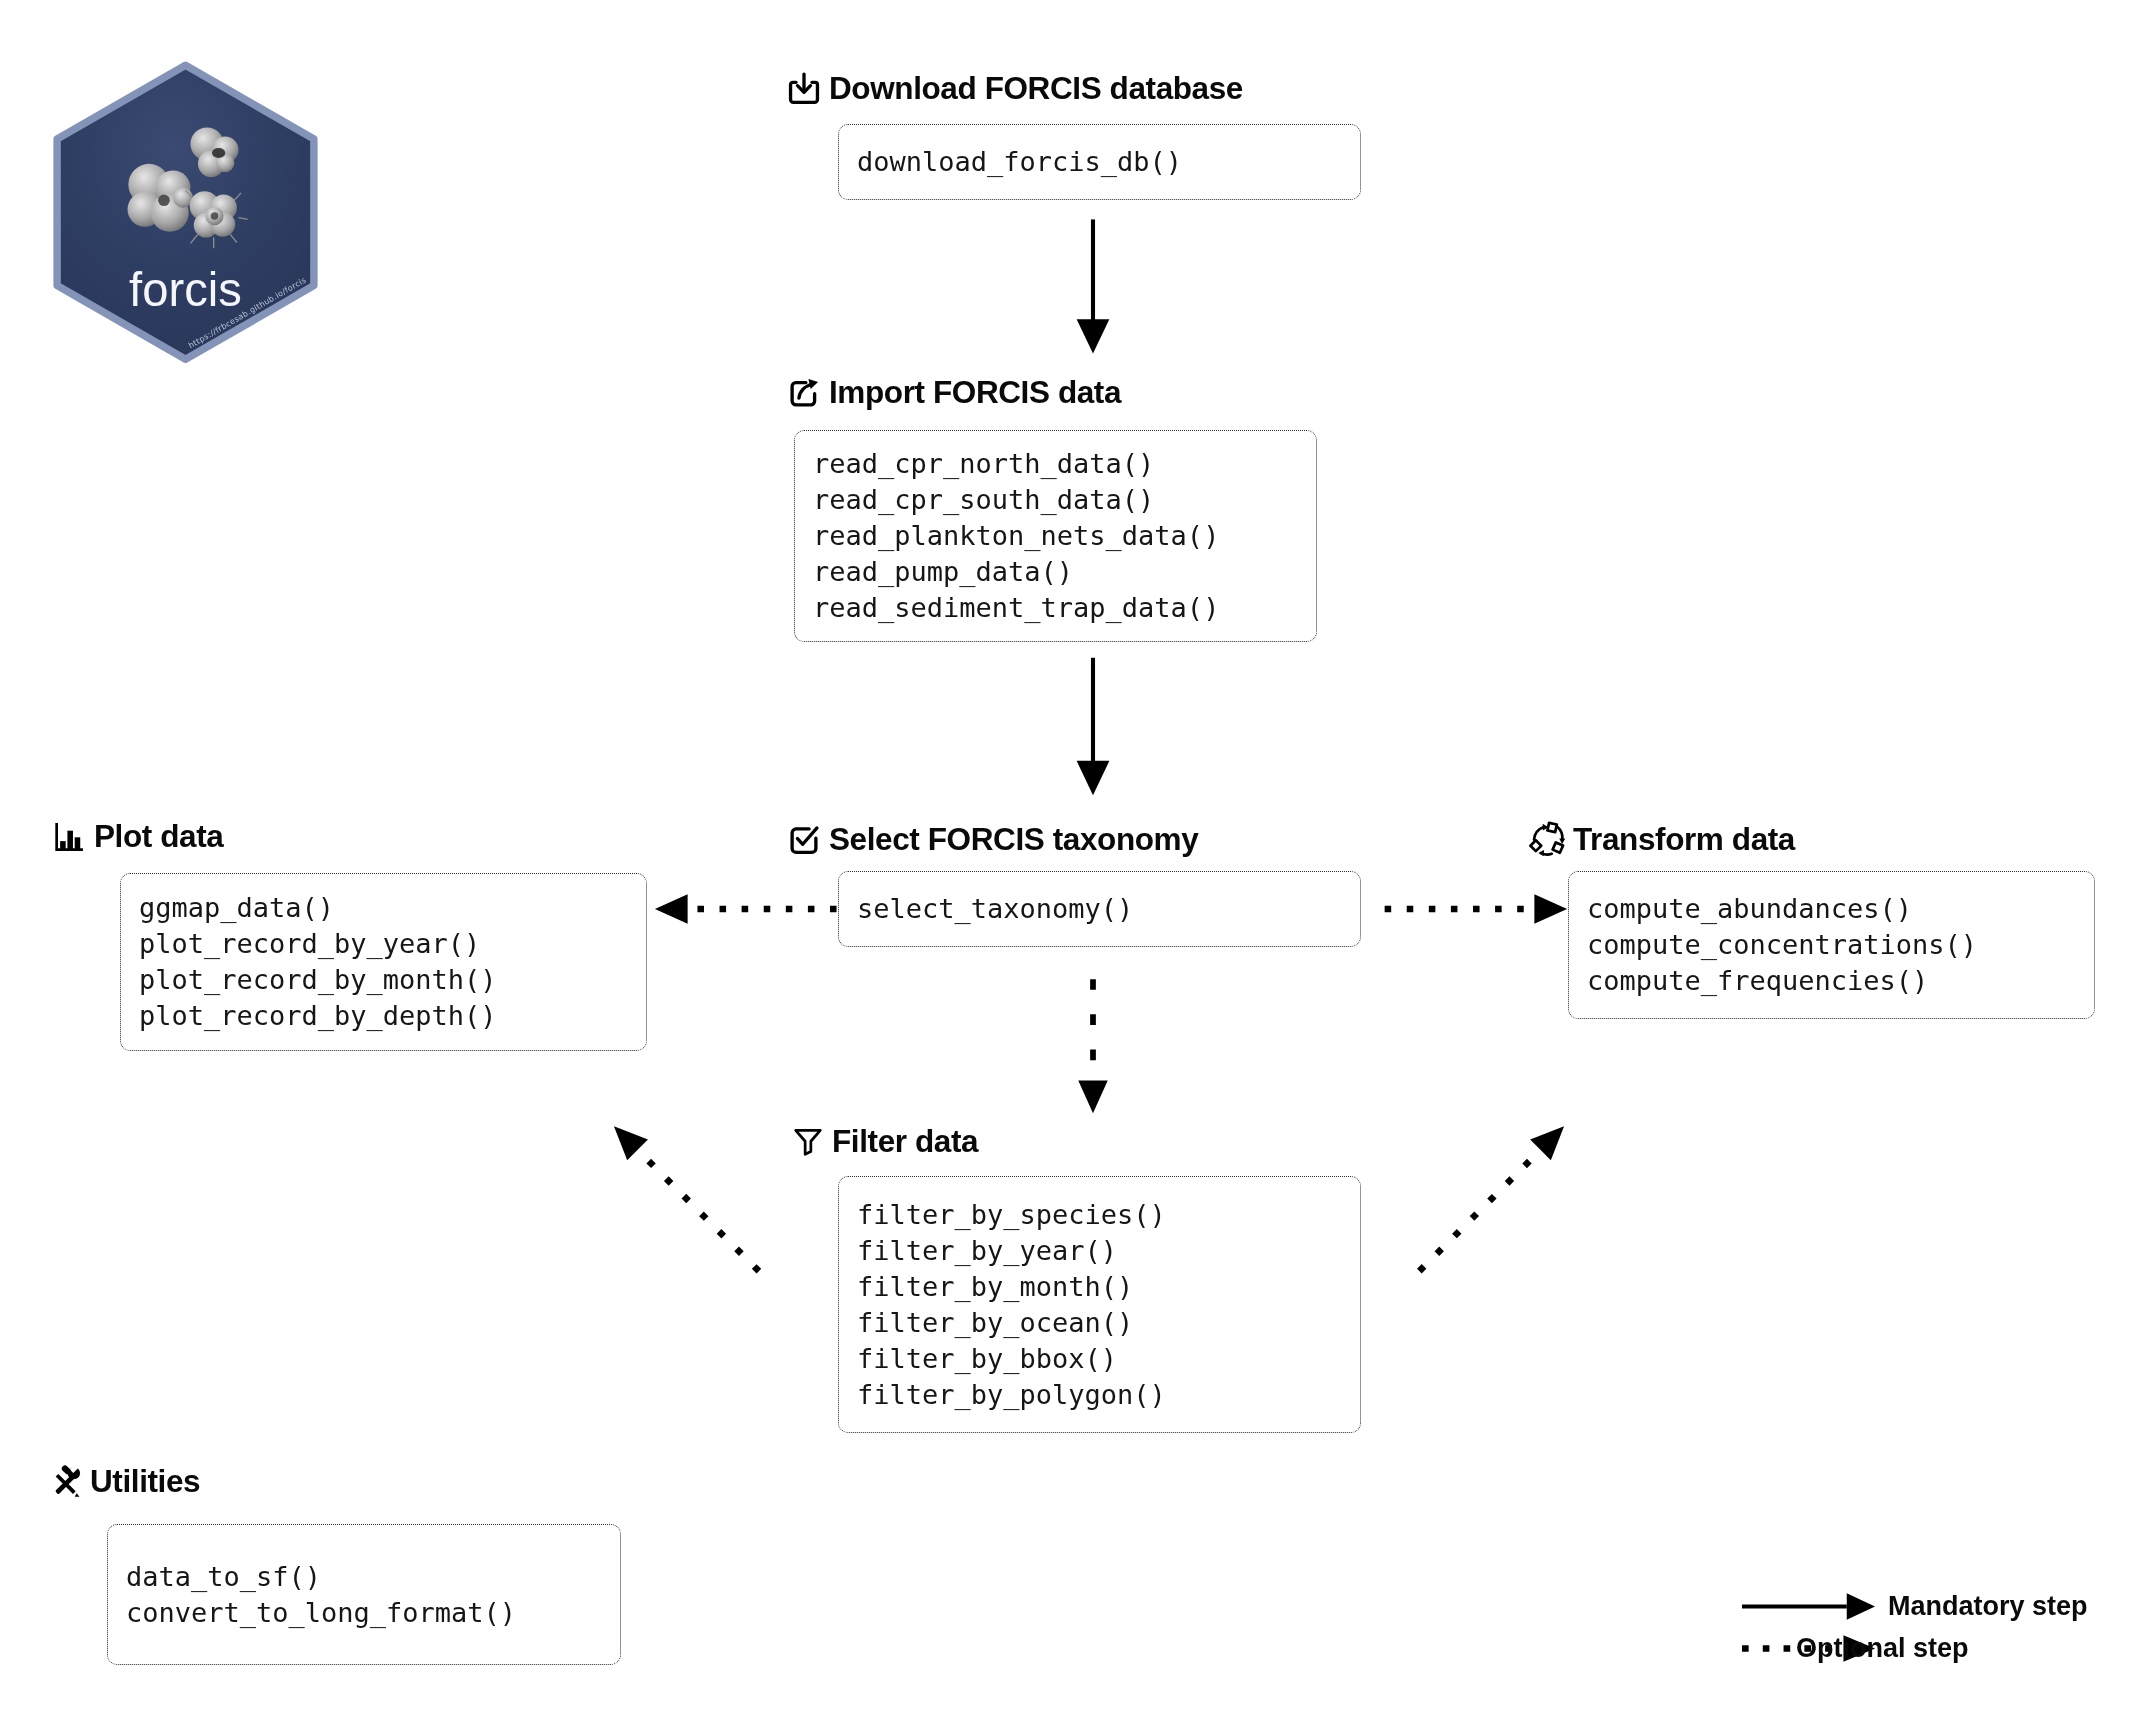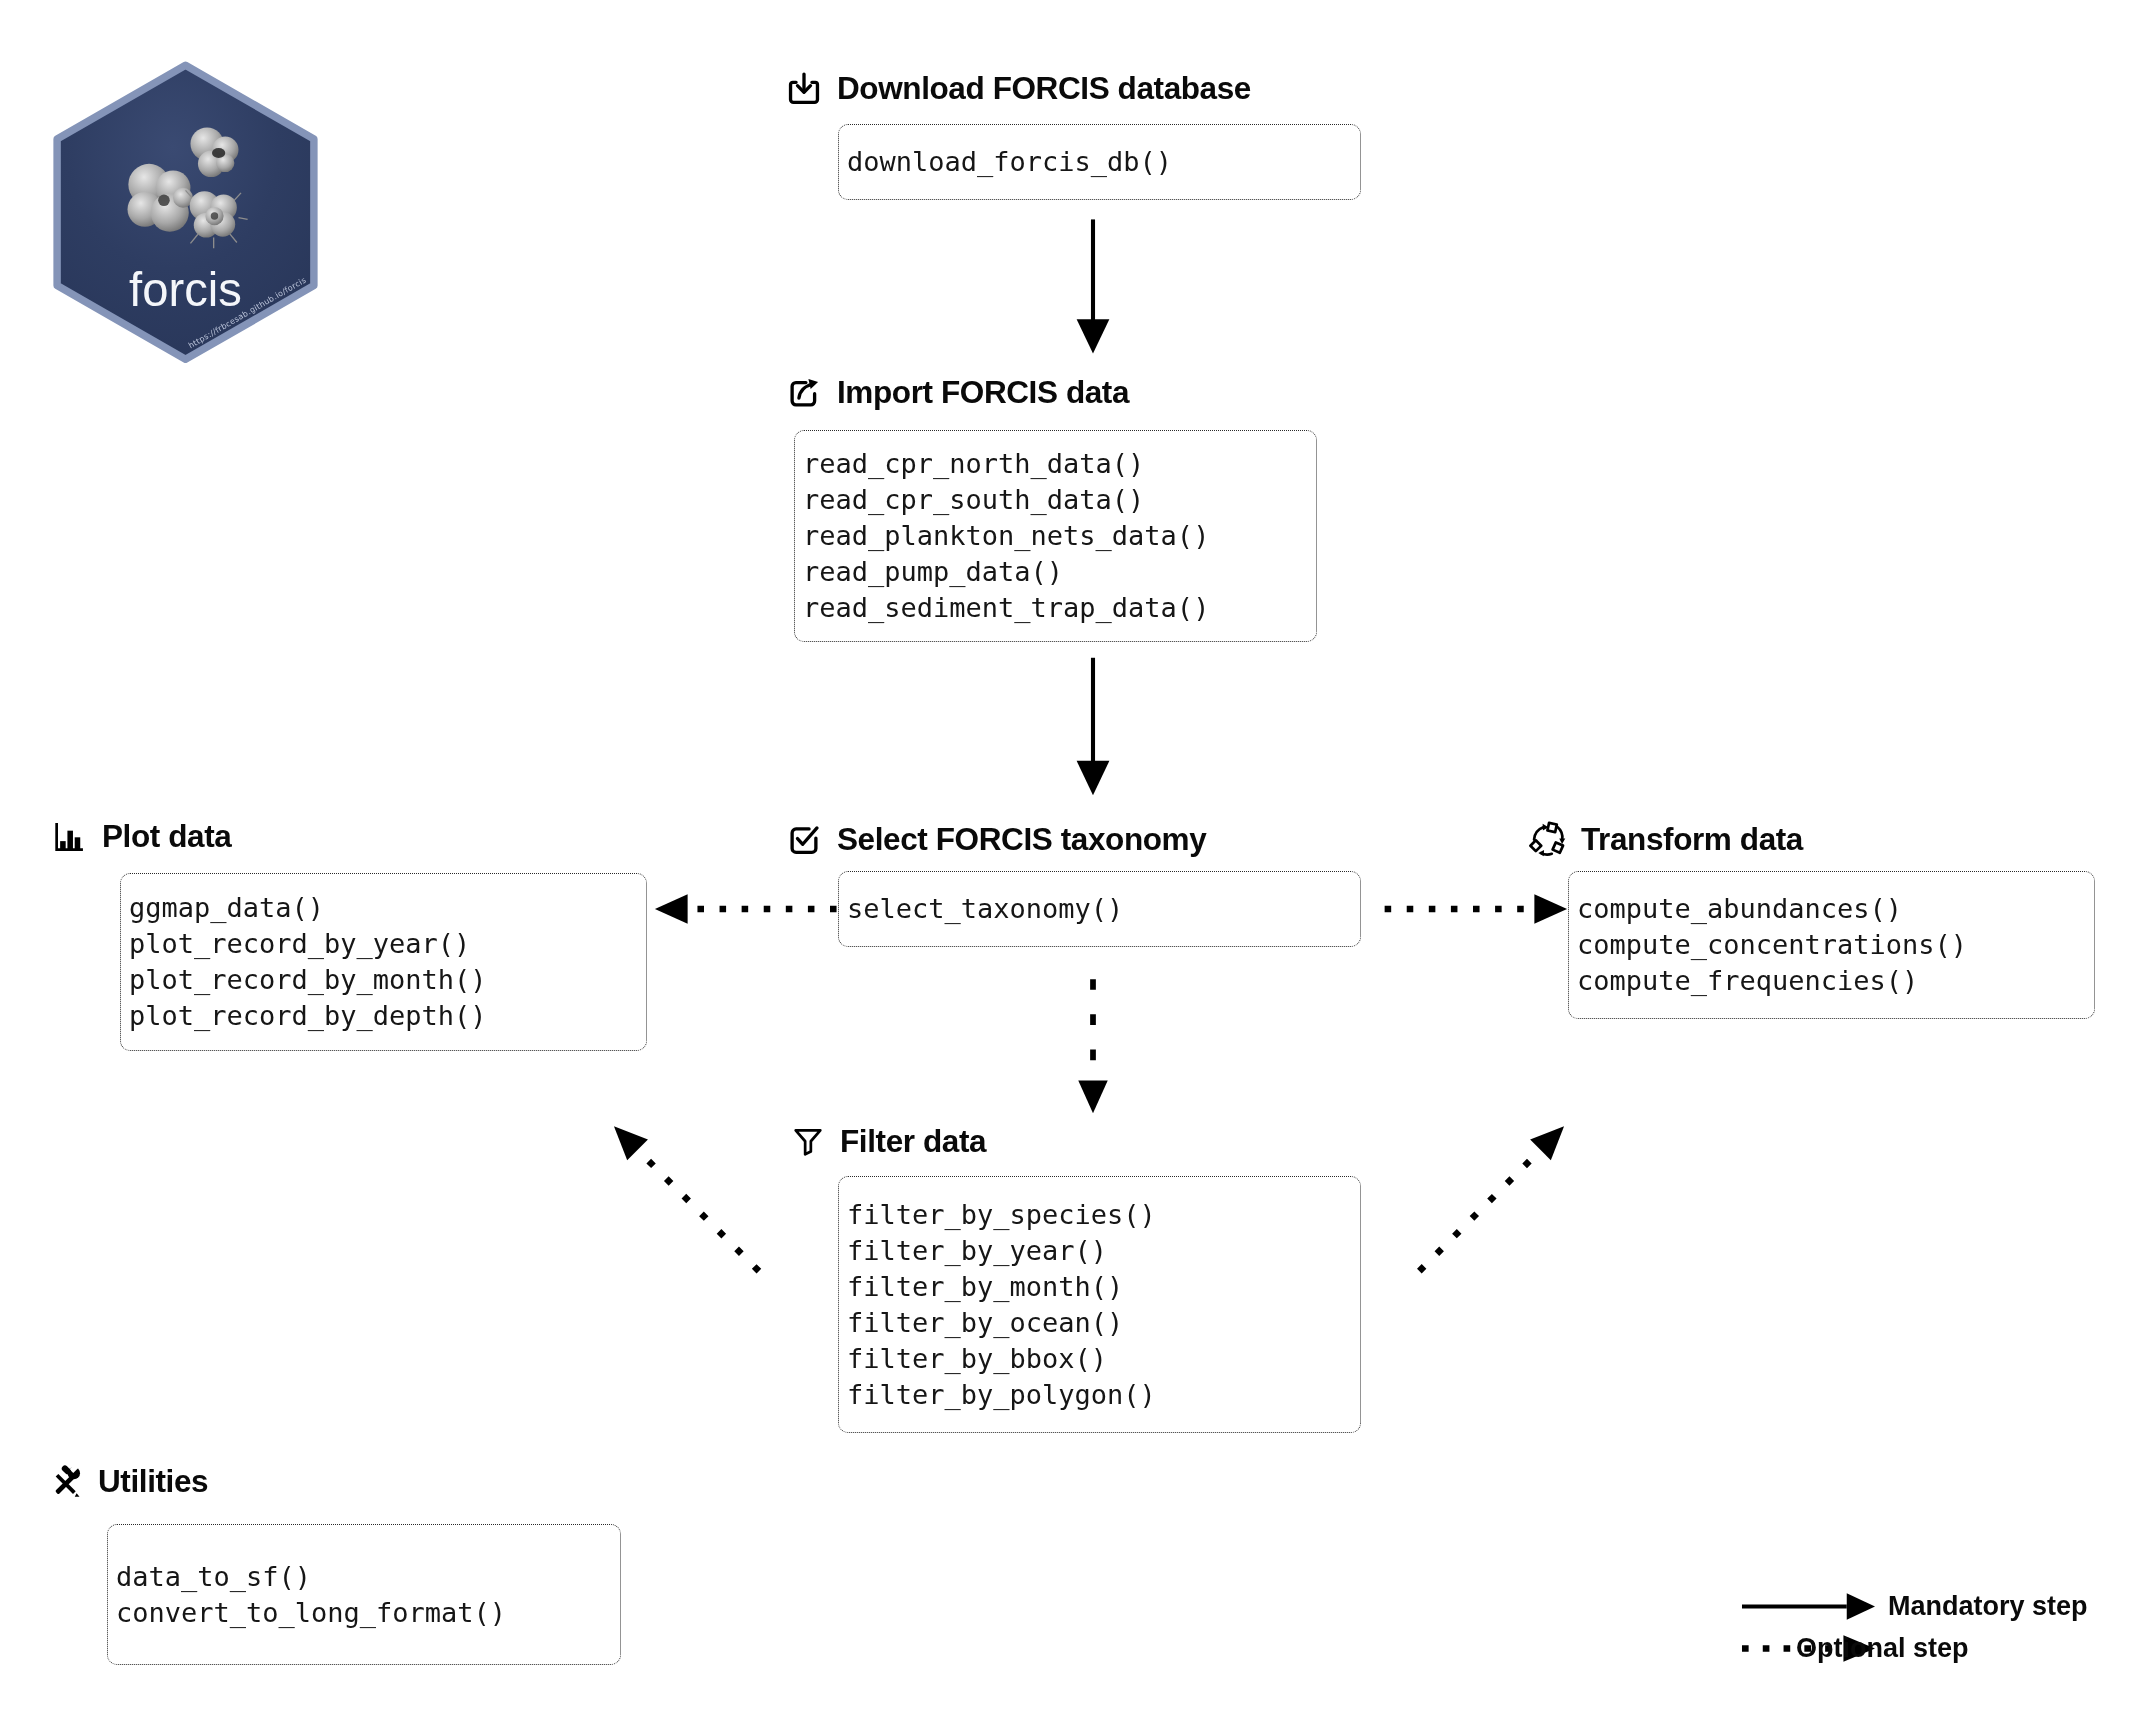--- a/index.html
+++ b/index.html
@@ -1,23 +1,23 @@
 <!DOCTYPE html>
 <html style="font-size:13.3px"><head>
 <meta charset="utf-8">
 <style>
   html,body{margin:0;padding:0;background:#ffffff;}
   #canvas{position:relative;width:2140px;height:1734px;background:#ffffff;overflow:hidden;
           font-family:"Liberation Sans",sans-serif;color:#000;}
   .abs{position:absolute;}
-  .hdr{position:absolute;display:flex;align-items:center;gap:14px;height:41px;}
+  .hdr{position:absolute;display:flex;align-items:center;gap:6px;height:41px;}
   .hdr-title{font-size:31.5px;font-weight:bold;color:#0a0a0a;letter-spacing:-0.4px;white-space:nowrap;}
   .hdr-icon{flex:0 0 auto;display:block;}
   .box{position:absolute;border:1.4px dotted #2a2a2a;border-radius:10px;background:#ffffff;
-       display:flex;flex-direction:column;justify-content:center;padding-left:8px;box-sizing:border-box;}
+       display:flex;flex-direction:column;justify-content:center;padding-left:18px;box-sizing:border-box;}
   .code-line{font-family:"DejaVu Sans Mono","Liberation Mono",monospace;font-size:27px;line-height:36px;
              color:#161616;white-space:pre;}
   .legend-label{position:absolute;height:35px;line-height:35px;font-size:27px;color:#0a0a0a;white-space:nowrap;font-weight:bold;}
   svg.arrow{position:absolute;overflow:visible;}
   .ico-stroke{stroke:#000;fill:none;stroke-width:2.1;stroke-linecap:round;stroke-linejoin:round;}
   .ico-thin{stroke:#000;fill:none;stroke-width:1.7;stroke-linecap:round;stroke-linejoin:round;}
 </style>
 </head>
 <body>
 

